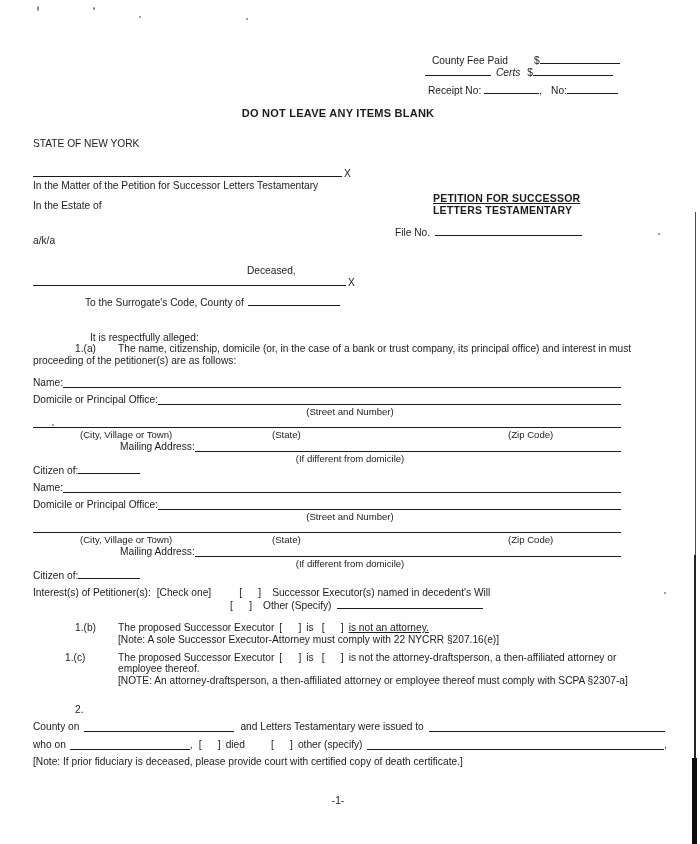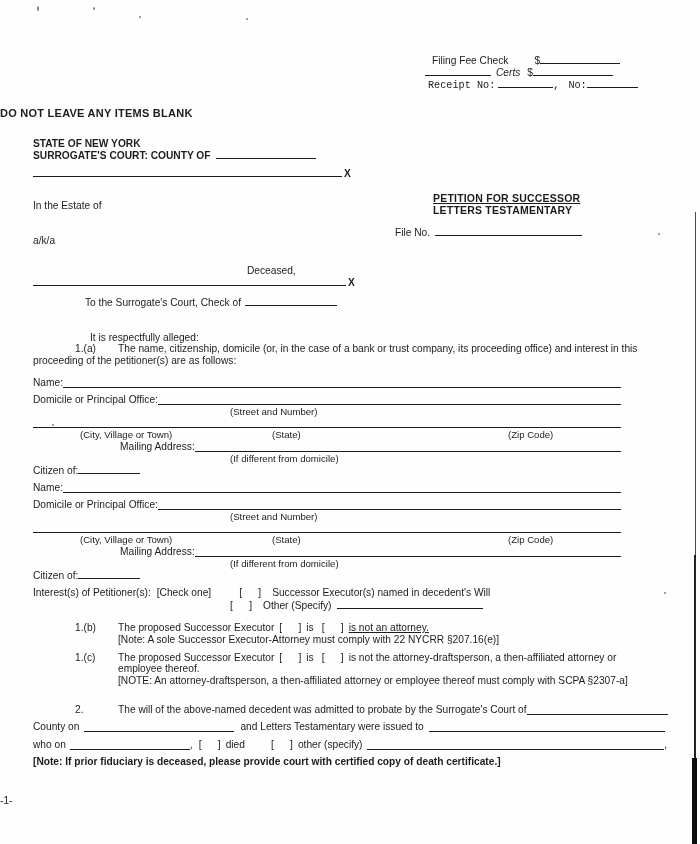--- a/index.html
+++ b/index.html
@@ -5,74 +5,72 @@
   * { margin:0; padding:0; box-sizing:border-box; }
   html,body { background:#ffffff; }
   body { font-family:"Liberation Sans", sans-serif; }
   .page { position:relative; width:700px; height:844px; background:#fefefe; color:#1c1c1c;
           font-size:10.2px; line-height:11px; overflow:hidden; }
   .line { position:absolute; white-space:nowrap; }
   .fline { position:absolute; display:flex; align-items:flex-end; white-space:nowrap; }
   .ul { display:inline-block; border-bottom:1.2px solid #1b1b1b; height:10px; vertical-align:baseline; }
   .fl { flex:1 1 auto; border-bottom:1.2px solid #1b1b1b; height:10px; }
   .rule { position:absolute; border-top:1.2px solid #1b1b1b; height:0; }
-  .b { font-weight:bold; }
+  .b { font-weight:normal; }
   .cb { white-space:pre; letter-spacing:1px; }
   .hint { font-size:9.6px; }
-  .center { }
+  .center { text-align:center; }
   .banner { font-size:11px; font-weight:bold; letter-spacing:.25px; }
   .ptitle { font-size:10.5px; font-weight:bold; letter-spacing:.2px; }
   .noise { position:absolute; background:#3a3a3a; border-radius:50%; opacity:.65; }
   .artifact { position:absolute; background:#0d0d0d; }
 </style>
 </head>
 <body>
 
 <div class="page">
 
   <div class="line" style="left:432px; top:54px;">
-    <span>Filing Fee Check</span><span style="margin-left:26px;">$</span><span class="ul" style="width:80px;"></span>
+    <span>County Fee Paid</span><span style="margin-left:26px;">$</span><span class="ul" style="width:80px;"></span>
   </div>
   <div class="line" style="left:425px; top:66px;">
     <span class="ul" style="width:66px;"></span><span style="margin-left:5px;font-style:italic;">Certs</span><span style="margin-left:7px;">$</span><span class="ul" style="width:80px;"></span>
   </div>
-  <div class="line" style="left:428px; top:78px;font-family:Liberation Mono, monospace;">
+  <div class="line" style="left:428px; top:84px;">
     <span>Receipt No:</span><span class="ul" style="width:55px; margin-left:3px;"></span><span>,</span><span style="margin-left:9px;">No:</span><span class="ul" style="width:51px;"></span>
   </div>
 
   <div class="line banner center" style="left:0; top:108px; width:676px;">DO NOT LEAVE ANY ITEMS BLANK</div>
 
   <div class="line b" style="left:33px; top:138px;">STATE OF NEW YORK</div>
-  <div class="line" style="left:33px; top:149px;">
-    <span class="b">SURROGATE'S COURT: COUNTY OF</span><span class="ul" style="width:100px; margin-left:5px;"></span>
-  </div>
   <div class="line" style="left:33px; top:167px;">
     <span class="ul" style="width:309px;"></span><span class="b" style="margin-left:2px;">X</span>
   </div>
+  <div class="line" style="left:33px; top:180px;">In the Matter of the Petition for Successor Letters Testamentary</div>
   <div class="line" style="left:33px; top:200px;">In the Estate of</div>
 
   <div class="line ptitle" style="left:433px; top:193px;text-decoration:underline;">PETITION FOR SUCCESSOR</div>
   <div class="line ptitle" style="left:433px; top:205px;">LETTERS TESTAMENTARY</div>
   <div class="line" style="left:395px; top:226px;">
     <span>File No.</span><span class="ul" style="width:147px; margin-left:5px;"></span>
   </div>
 
   <div class="line" style="left:33px; top:235px;">a/k/a</div>
   <div class="line" style="left:247px; top:265px;">Deceased,</div>
   <div class="line" style="left:33px; top:276px;">
     <span class="ul" style="width:313px;"></span><span class="b" style="margin-left:2px;">X</span>
   </div>
 
   <div class="line" style="left:85px; top:296px;">
-    <span>To the Surrogate's Court, Check of</span><span class="ul" style="width:92px; margin-left:4px;"></span>
+    <span>To the Surrogate's Code, County of</span><span class="ul" style="width:92px; margin-left:4px;"></span>
   </div>
   <div class="line" style="left:90px; top:320px;margin-top:12px;">It is respectfully alleged:</div>
 
   <div class="line" style="left:75px; top:343px;">1.(a)</div>
-  <div class="line" style="left:118px; top:343px;">The name, citizenship, domicile (or, in the case of a bank or trust company, its proceeding office) and interest in this</div>
+  <div class="line" style="left:118px; top:343px;">The name, citizenship, domicile (or, in the case of a bank or trust company, its principal office) and interest in must</div>
   <div class="line" style="left:33px; top:355px;">proceeding of the petitioner(s) are as follows:</div>
 
   <div class="fline" style="left:33px; top:377px; width:588px;">
     <span>Name:</span>
       <span class="fl"></span>
   </div>
   <div class="fline" style="left:33px; top:394px; width:588px;">
     <span>Domicile or Principal Office:</span>
       <span class="fl"></span>
   </div>
@@ -118,32 +116,28 @@
   <div class="line" style="left:230px; top:599px;">
     <span class="cb">[    ]</span><span style="margin-left:10px;">Other (Specify)</span><span class="ul" style="width:146px; margin-left:5px;"></span>
   </div>
 
   <div class="line" style="left:75px; top:622px;">1.(b)</div>
   <div class="line" style="left:118px; top:622px;">
     <span>The proposed Successor Executor</span><span class="cb" style="margin-left:5px;">[    ]</span><span style="margin-left:4px;">is</span><span class="cb" style="margin-left:8px;">[    ]</span><span style="margin-left:4px;text-decoration:underline;">is not an attorney.</span>
   </div>
   <div class="line" style="left:118px; top:634px;">[Note:  A sole Successor Executor-Attorney must comply with 22 NYCRR §207.16(e)]</div>
 
-  <div class="line" style="left:75px; top:652px;text-align:center;">1.(c)</div>
+  <div class="line" style="left:65px; top:652px;text-align:center;">1.(c)</div>
   <div class="line" style="left:118px; top:652px;">
     <span>The proposed Successor Executor</span><span class="cb" style="margin-left:5px;">[    ]</span><span style="margin-left:4px;">is</span><span class="cb" style="margin-left:8px;">[    ]</span><span style="margin-left:4px;">is not the attorney-draftsperson, a then-affiliated attorney or</span>
   </div>
   <div class="line" style="left:118px; top:663px;">employee thereof.</div>
   <div class="line" style="left:118px; top:675px;">[NOTE:  An attorney-draftsperson, a then-affiliated attorney or employee thereof must comply with SCPA §2307-a]</div>
 
   <div class="line" style="left:75px; top:704px;">2.</div>
-  <div class="fline" style="left:118px; top:704px; width:550px;">
-    <span>The will of the above-named decedent was admitted to probate by the Surrogate's Court of</span>
-      <span class="fl"></span>
-  </div>
   <div class="fline" style="left:33px; top:721px; width:632px;">
     <span>County on</span>
       <span class="ul" style="width:150px; margin-left:5px;"></span>
       <span style="margin-left:6px;">and Letters Testamentary were issued to</span>
       <span class="fl" style="margin-left:5px;"></span>
   </div>
   <div class="fline" style="left:33px; top:739px; width:634px;">
     <span>who on</span>
       <span class="ul" style="width:120px; margin-left:4px;"></span>
       <span>,</span>

